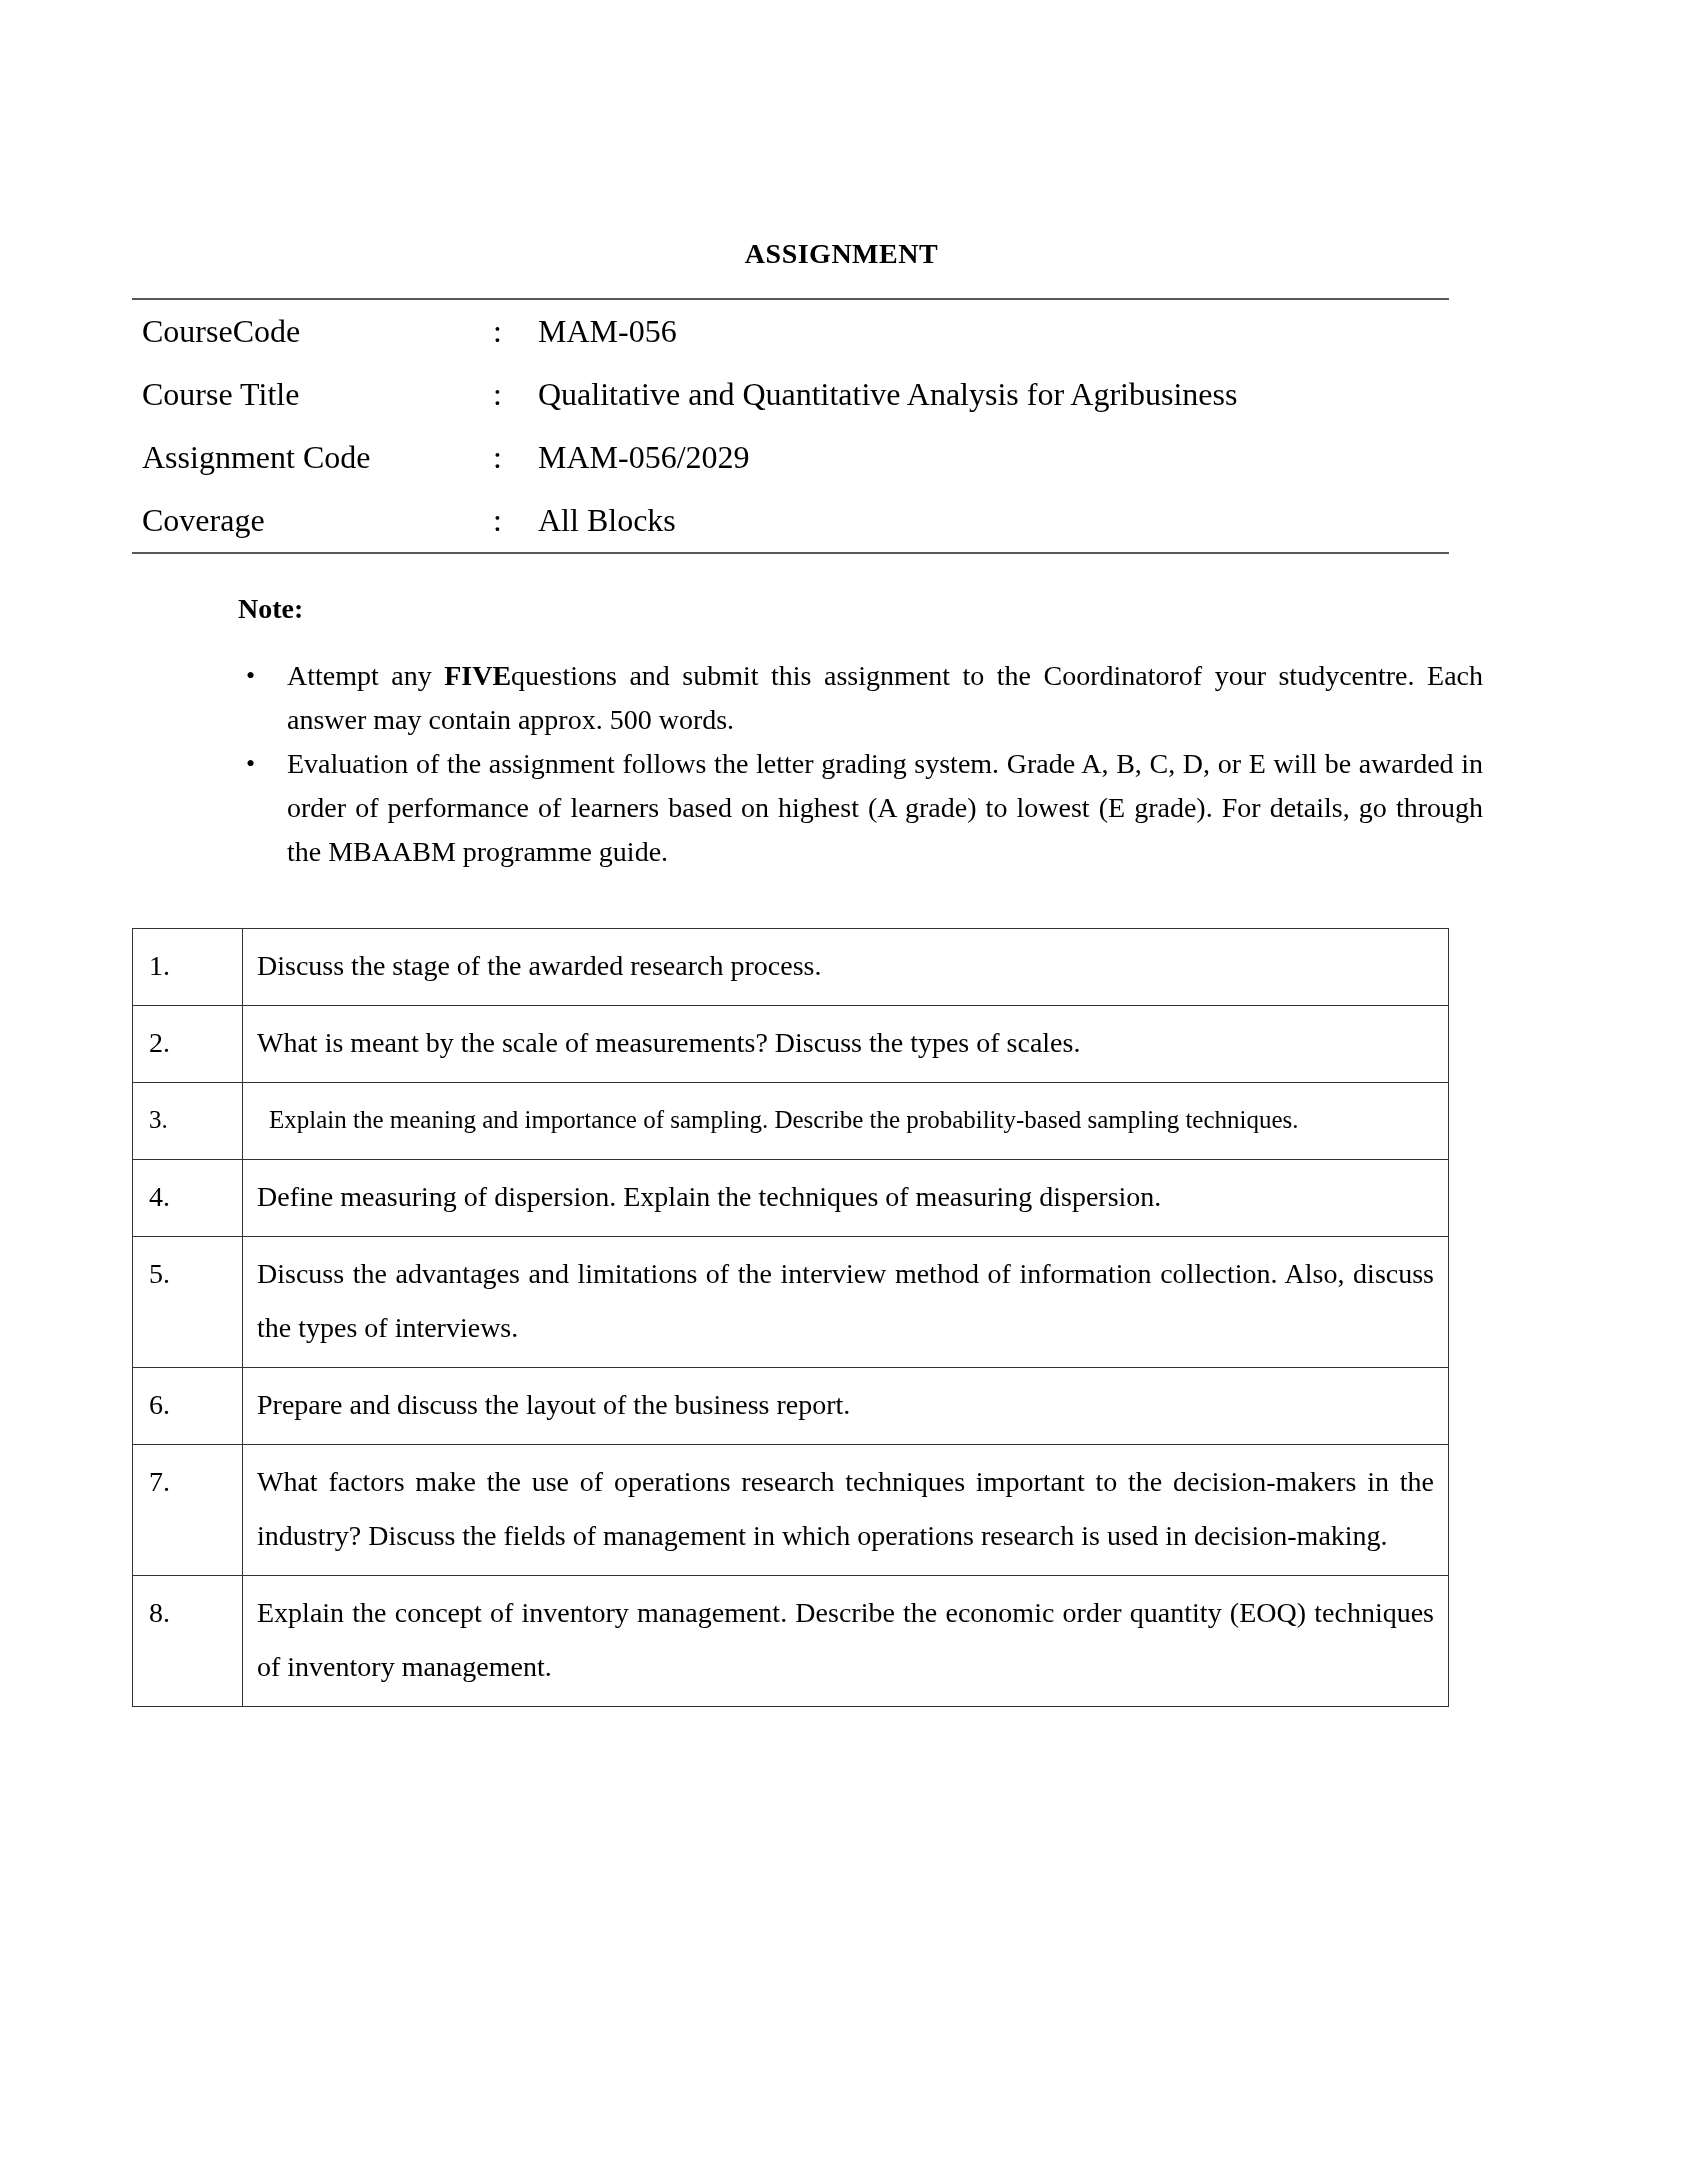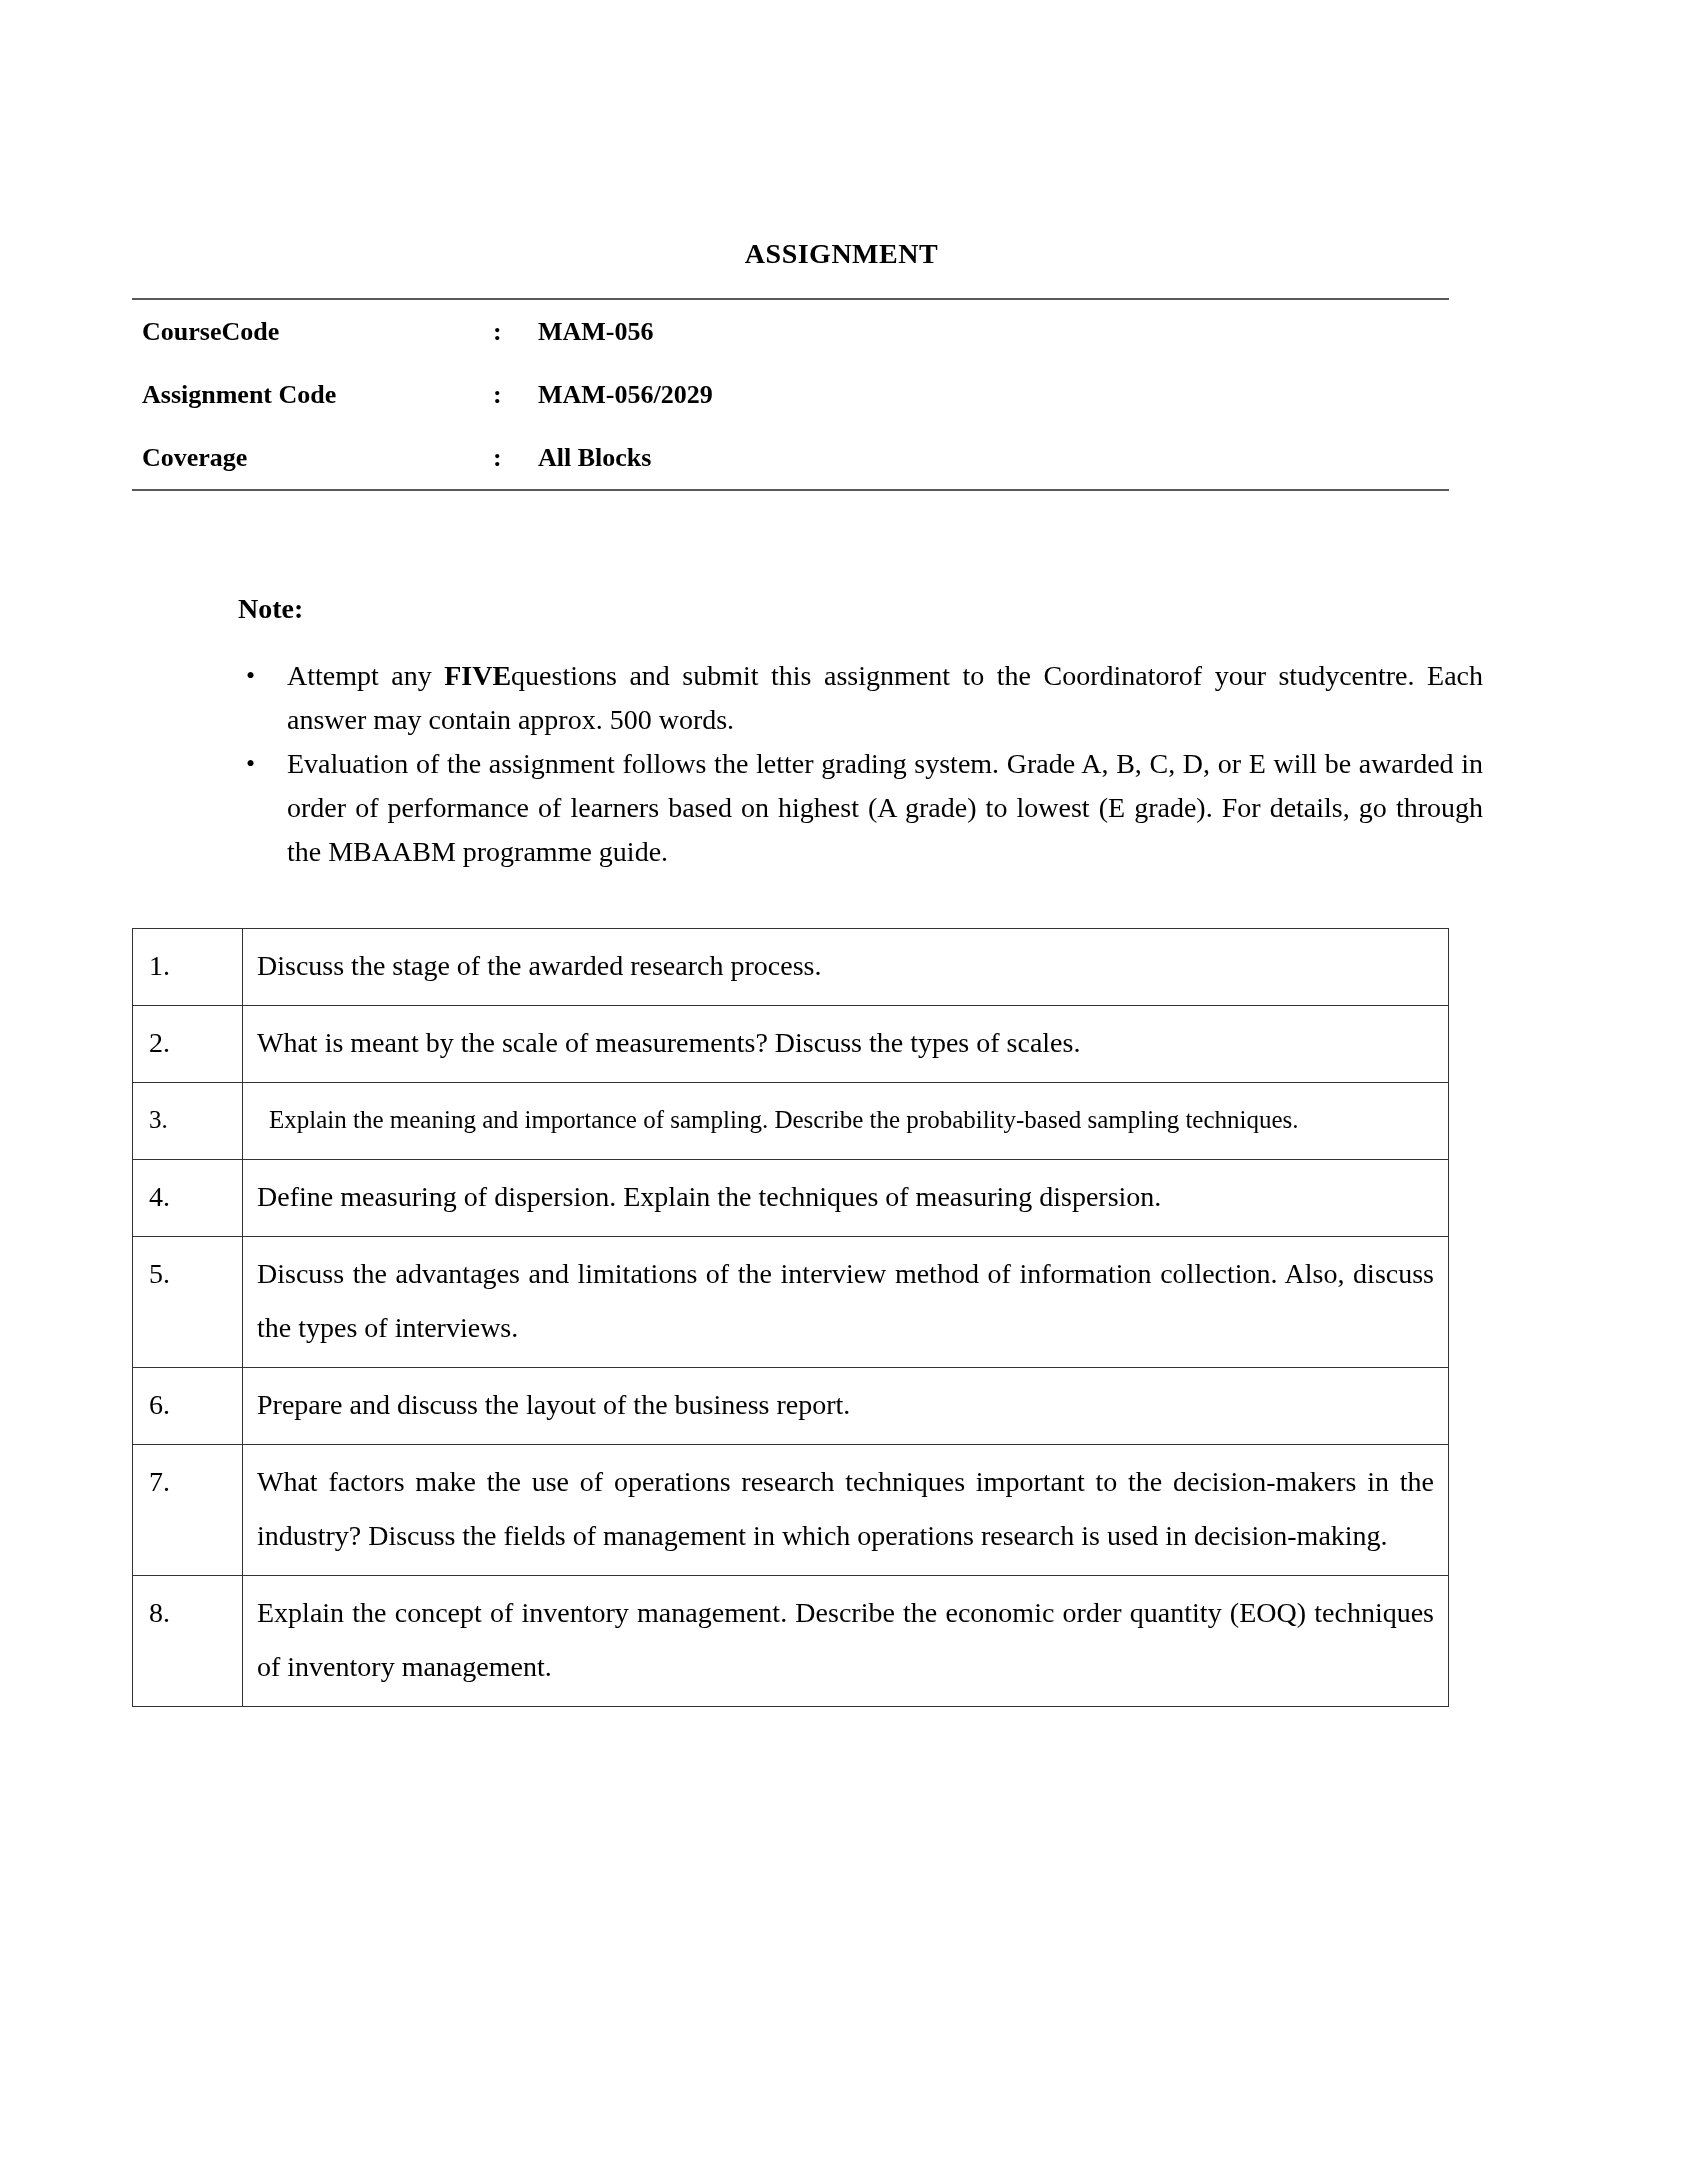--- a/index.html
+++ b/index.html
@@ -44,22 +44,22 @@
     left: 132px;
     top: 286px;
     width: 1317px;
     border-collapse: collapse;
     border-top: 2.5px solid #59595b;
     border-bottom: 2.5px solid #59595b;
   }
   .meta-table td {
     padding: 0;
     vertical-align: top;
-    font-size: 26px;
-    font-weight: bold;
+    font-size: 32px;
+    font-weight: normal;
     line-height: 63px;
     height: 63px;
     white-space: nowrap;
   }
   .meta-label { width: 351px; padding-left: 10px !important; }
   .meta-colon { width: 45px; }
   .meta-value { }
 
   
   .note-heading {
@@ -133,20 +133,25 @@
 <div class="page">
 
   <div class="doc-title">ASSIGNMENT</div>
 
   <table class="meta-table">
     <tbody>
       <tr>
         <td class="meta-label">CourseCode</td>
         <td class="meta-colon">:</td>
         <td class="meta-value">MAM-056</td>
+      </tr>
+      <tr>
+        <td class="meta-label">Course Title</td>
+        <td class="meta-colon">:</td>
+        <td class="meta-value">Qualitative and Quantitative Analysis for Agribusiness</td>
       </tr>
       <tr>
         <td class="meta-label">Assignment Code</td>
         <td class="meta-colon">:</td>
         <td class="meta-value">MAM-056/2029</td>
       </tr>
       <tr>
         <td class="meta-label">Coverage</td>
         <td class="meta-colon">:</td>
         <td class="meta-value">All Blocks</td>

